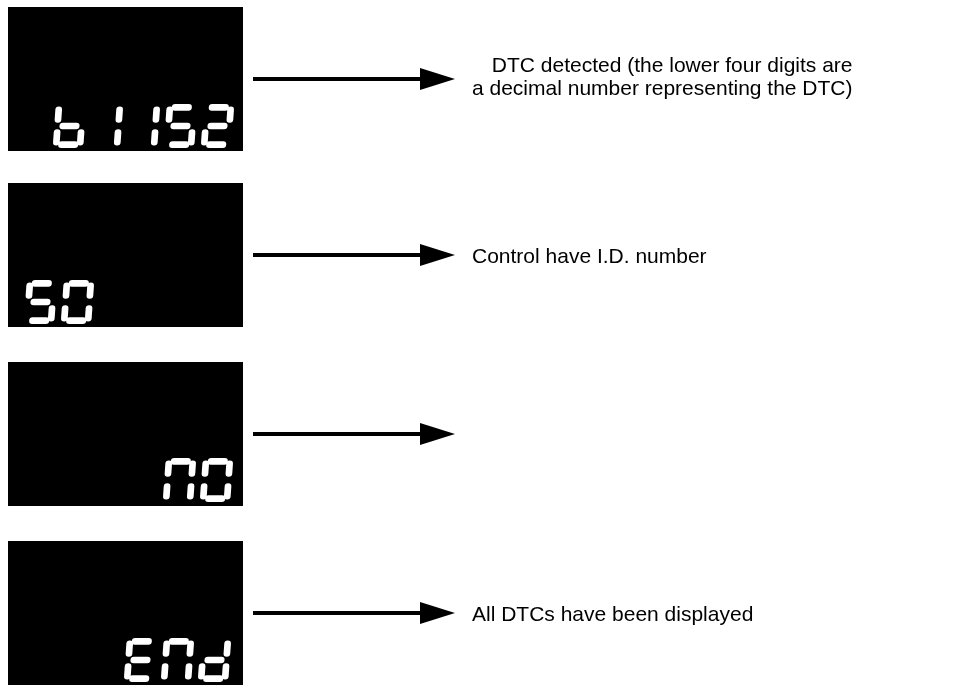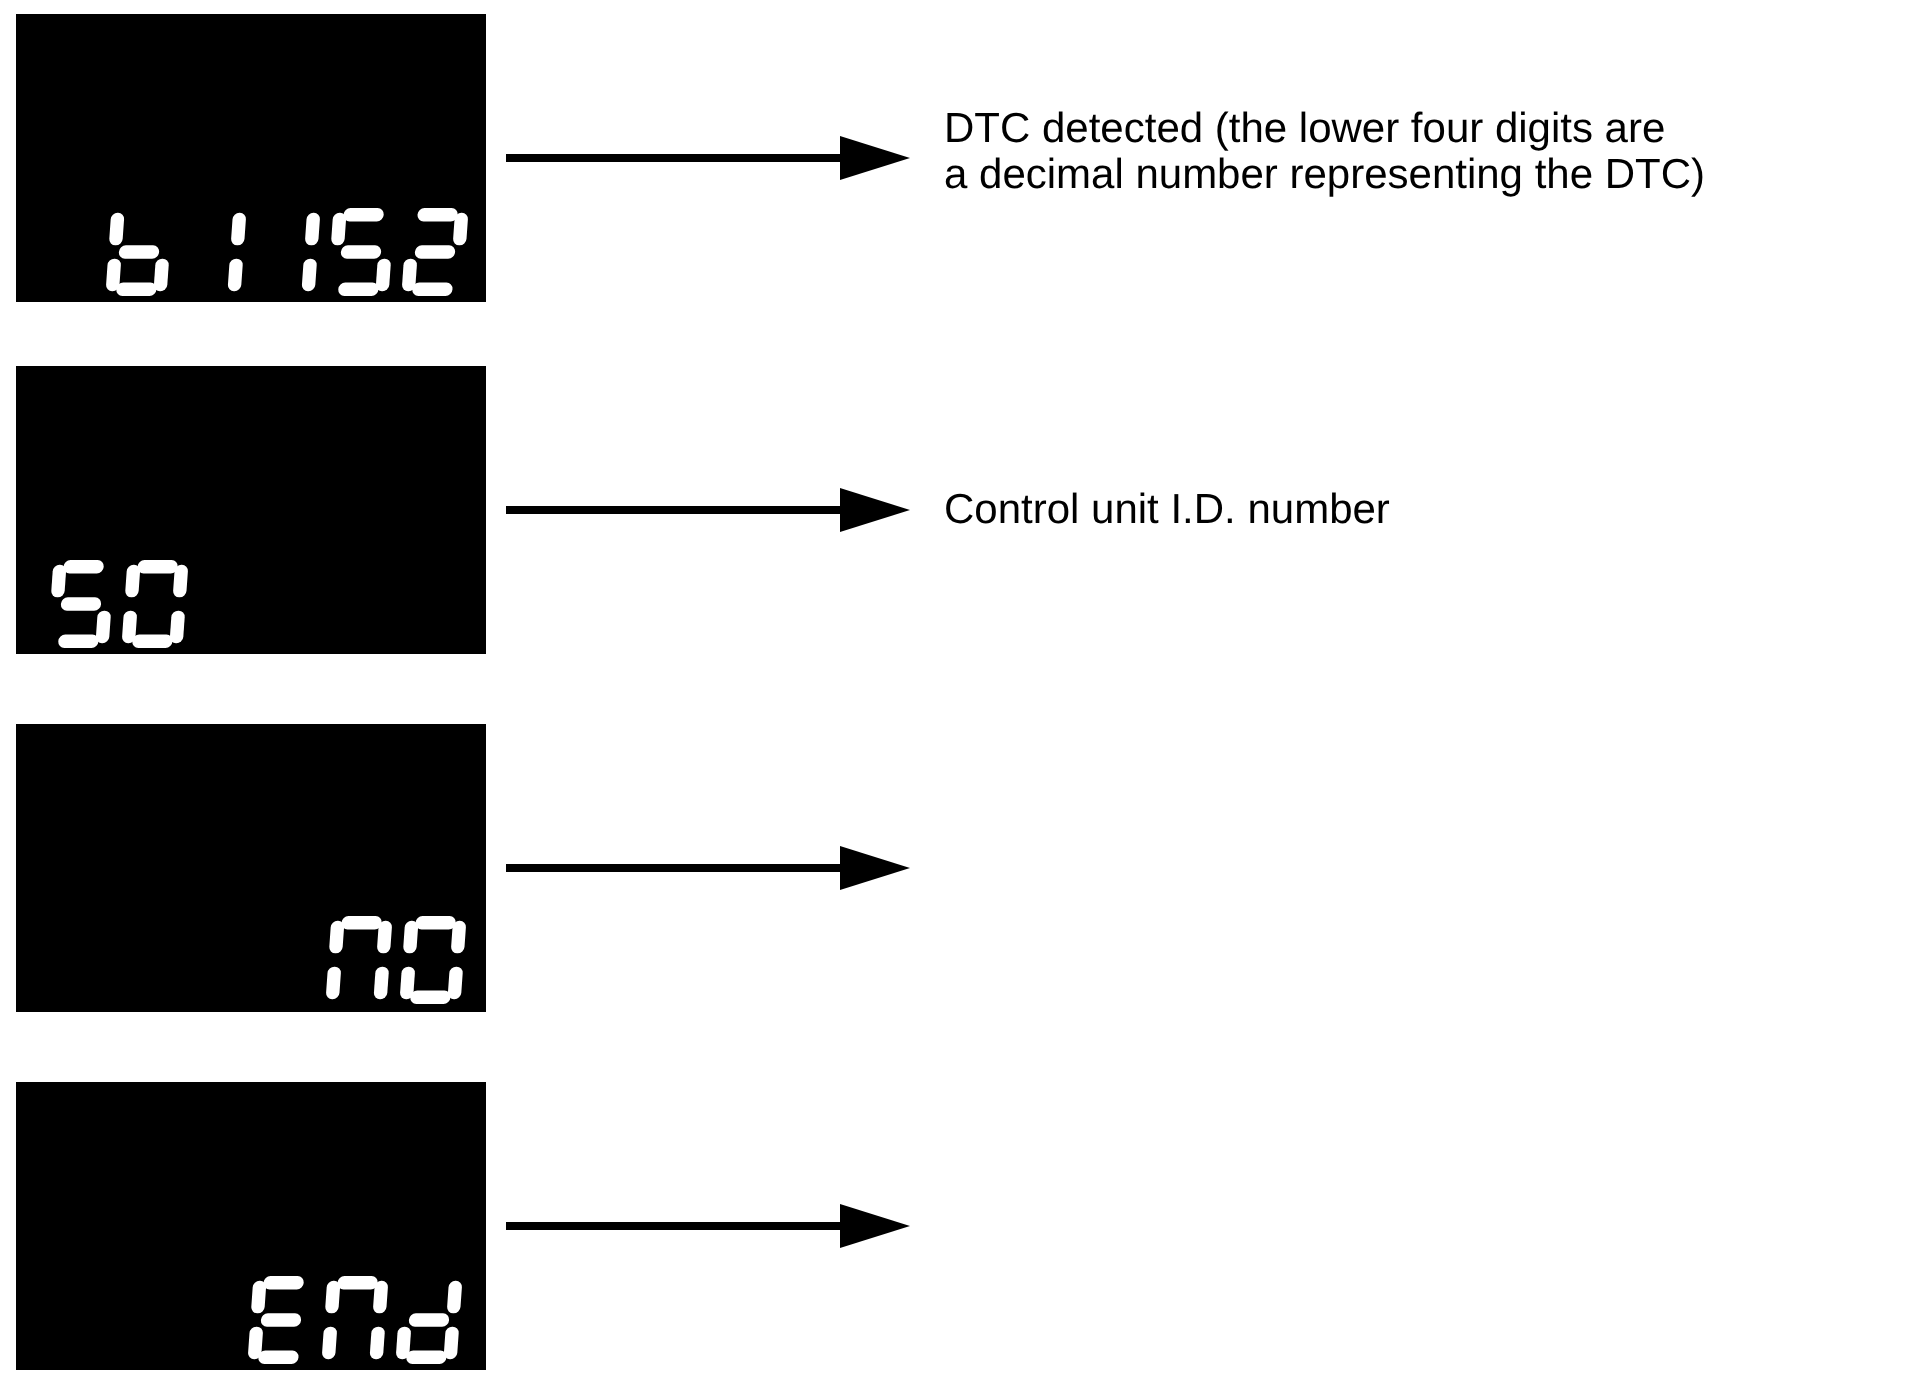--- a/index.html
+++ b/index.html
@@ -59,20 +59,21 @@
 
   .caption {
     position: absolute;
     left: 472px;
     top: 50%;
     transform: translateY(-50%);
     color: #000000;
     font-size: 21px;
     line-height: 23px;
     white-space: nowrap;
+    text-align: right;
   }
   .row1 .caption { margin-top: -3px; }
   .caption span { display: block; }
 </style>
 </head>
 <body>
 
 <div>
 
   <div class="row row1">
@@ -137,21 +138,21 @@
             <rect x="0" y="26.5" width="7" height="17" rx="3.4" ry="3.4" fill="#ffffff"></rect>
             <rect x="0" y="2.5" width="7" height="17" rx="3.4" ry="3.4" fill="#ffffff"></rect>
           </svg>
         </div>
     </div>
     <svg class="arrow" width="202" height="24" viewBox="0 0 202 24">
       <line x1="0" y1="12" x2="172" y2="12" stroke-width="4" stroke="#000000"></line>
       <polygon points="167,1 202,12 167,23" fill="#000000"></polygon>
     </svg>
     <div class="caption">
-      <span>Control unit I.D. number</span>
+      <span>Control have I.D. number</span>
     </div>
   </div>
 
   <div class="row row3">
     <div class="lcd d3">
       <div class="seg-display">
           <svg viewBox="0 0 32 46" class="seg-char">
             <rect x="5.5" y="0" width="21" height="7" rx="3.4" ry="3.4" fill="#ffffff"></rect>
             <rect x="0" y="2.5" width="7" height="17" rx="3.4" ry="3.4" fill="#ffffff"></rect>
             <rect x="25" y="2.5" width="7" height="17" rx="3.4" ry="3.4" fill="#ffffff"></rect>
@@ -197,15 +198,18 @@
             <rect x="0" y="26.5" width="7" height="17" rx="3.4" ry="3.4" fill="#ffffff"></rect>
             <rect x="25" y="26.5" width="7" height="17" rx="3.4" ry="3.4" fill="#ffffff"></rect>
             <rect x="5.5" y="39" width="21" height="7" rx="3.4" ry="3.4" fill="#ffffff"></rect>
           </svg>
         </div>
     </div>
     <svg class="arrow" width="202" height="24" viewBox="0 0 202 24">
       <line x1="0" y1="12" x2="172" y2="12" stroke-width="4" stroke="#000000"></line>
       <polygon points="167,1 202,12 167,23" fill="#000000"></polygon>
     </svg>
+    <div class="caption">
+      <span>All DTCs have been displayed</span>
+    </div>
   </div>
 
 </div>
 
 </body></html>

